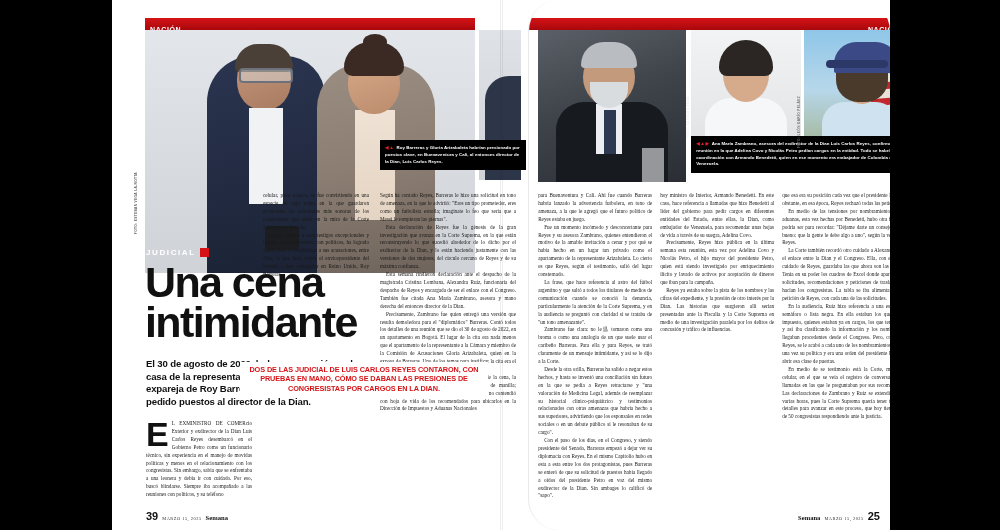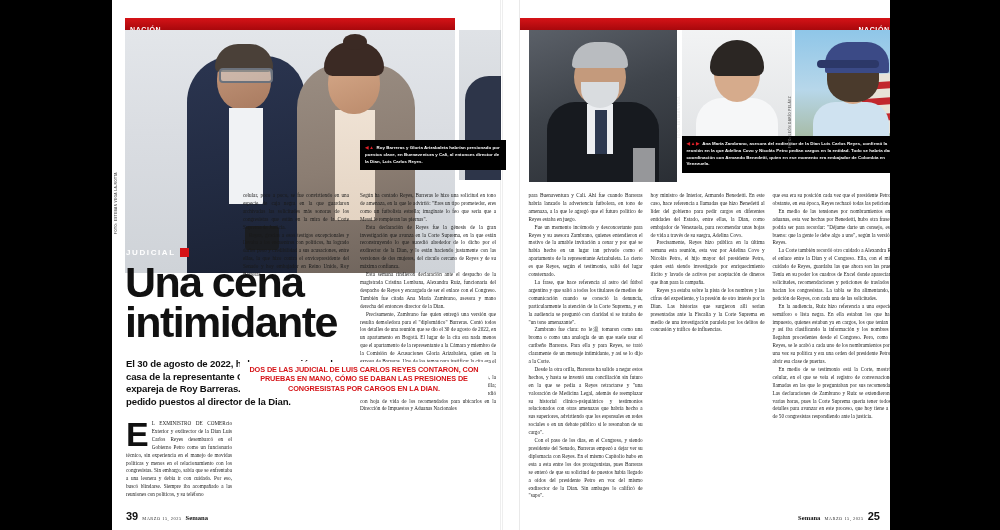--- a/index.html
+++ b/index.html
@@ -3,22 +3,22 @@
 <meta charset="utf-8">
 <style>
   html,body{margin:0;padding:0;background:#000;}
   body{width:1000px;height:530px;overflow:hidden;font-family:"Liberation Sans",sans-serif;}
 
   .stage{position:relative;width:1000px;height:530px;background:#000;}
 
   
   .spread{position:absolute;left:112px;top:0;width:778px;height:530px;background:#ffffff;display:flex;}
   .page{position:relative;height:530px;background:#fff;overflow:hidden;}
-  .page-left{width:427px;}
-  .page-right{width:389px;border-left:1px solid #e9e9e9;}
+  .page-left{width:427px;margin-left:20px;}
+  .page-right{width:389px;border-left:1px solid #e9e9e9;border-radius:31px;}
 
   
   .top-strip{position:absolute;left:0;top:0;width:100%;height:18px;background:#fff;}
 
   
   .nacion-bar{position:absolute;top:18px;height:12px;background:linear-gradient(#d51317,#a8080c);}
   .nacion-bar .lbl{color:#fff;font-size:7px;font-weight:bold;letter-spacing:.6px;line-height:12px;}
   .nacion-left{left:13px;width:330px;}
   .nacion-left .lbl{padding-left:5px;}
   .nacion-right{left:0;width:378px;text-align:right;}

